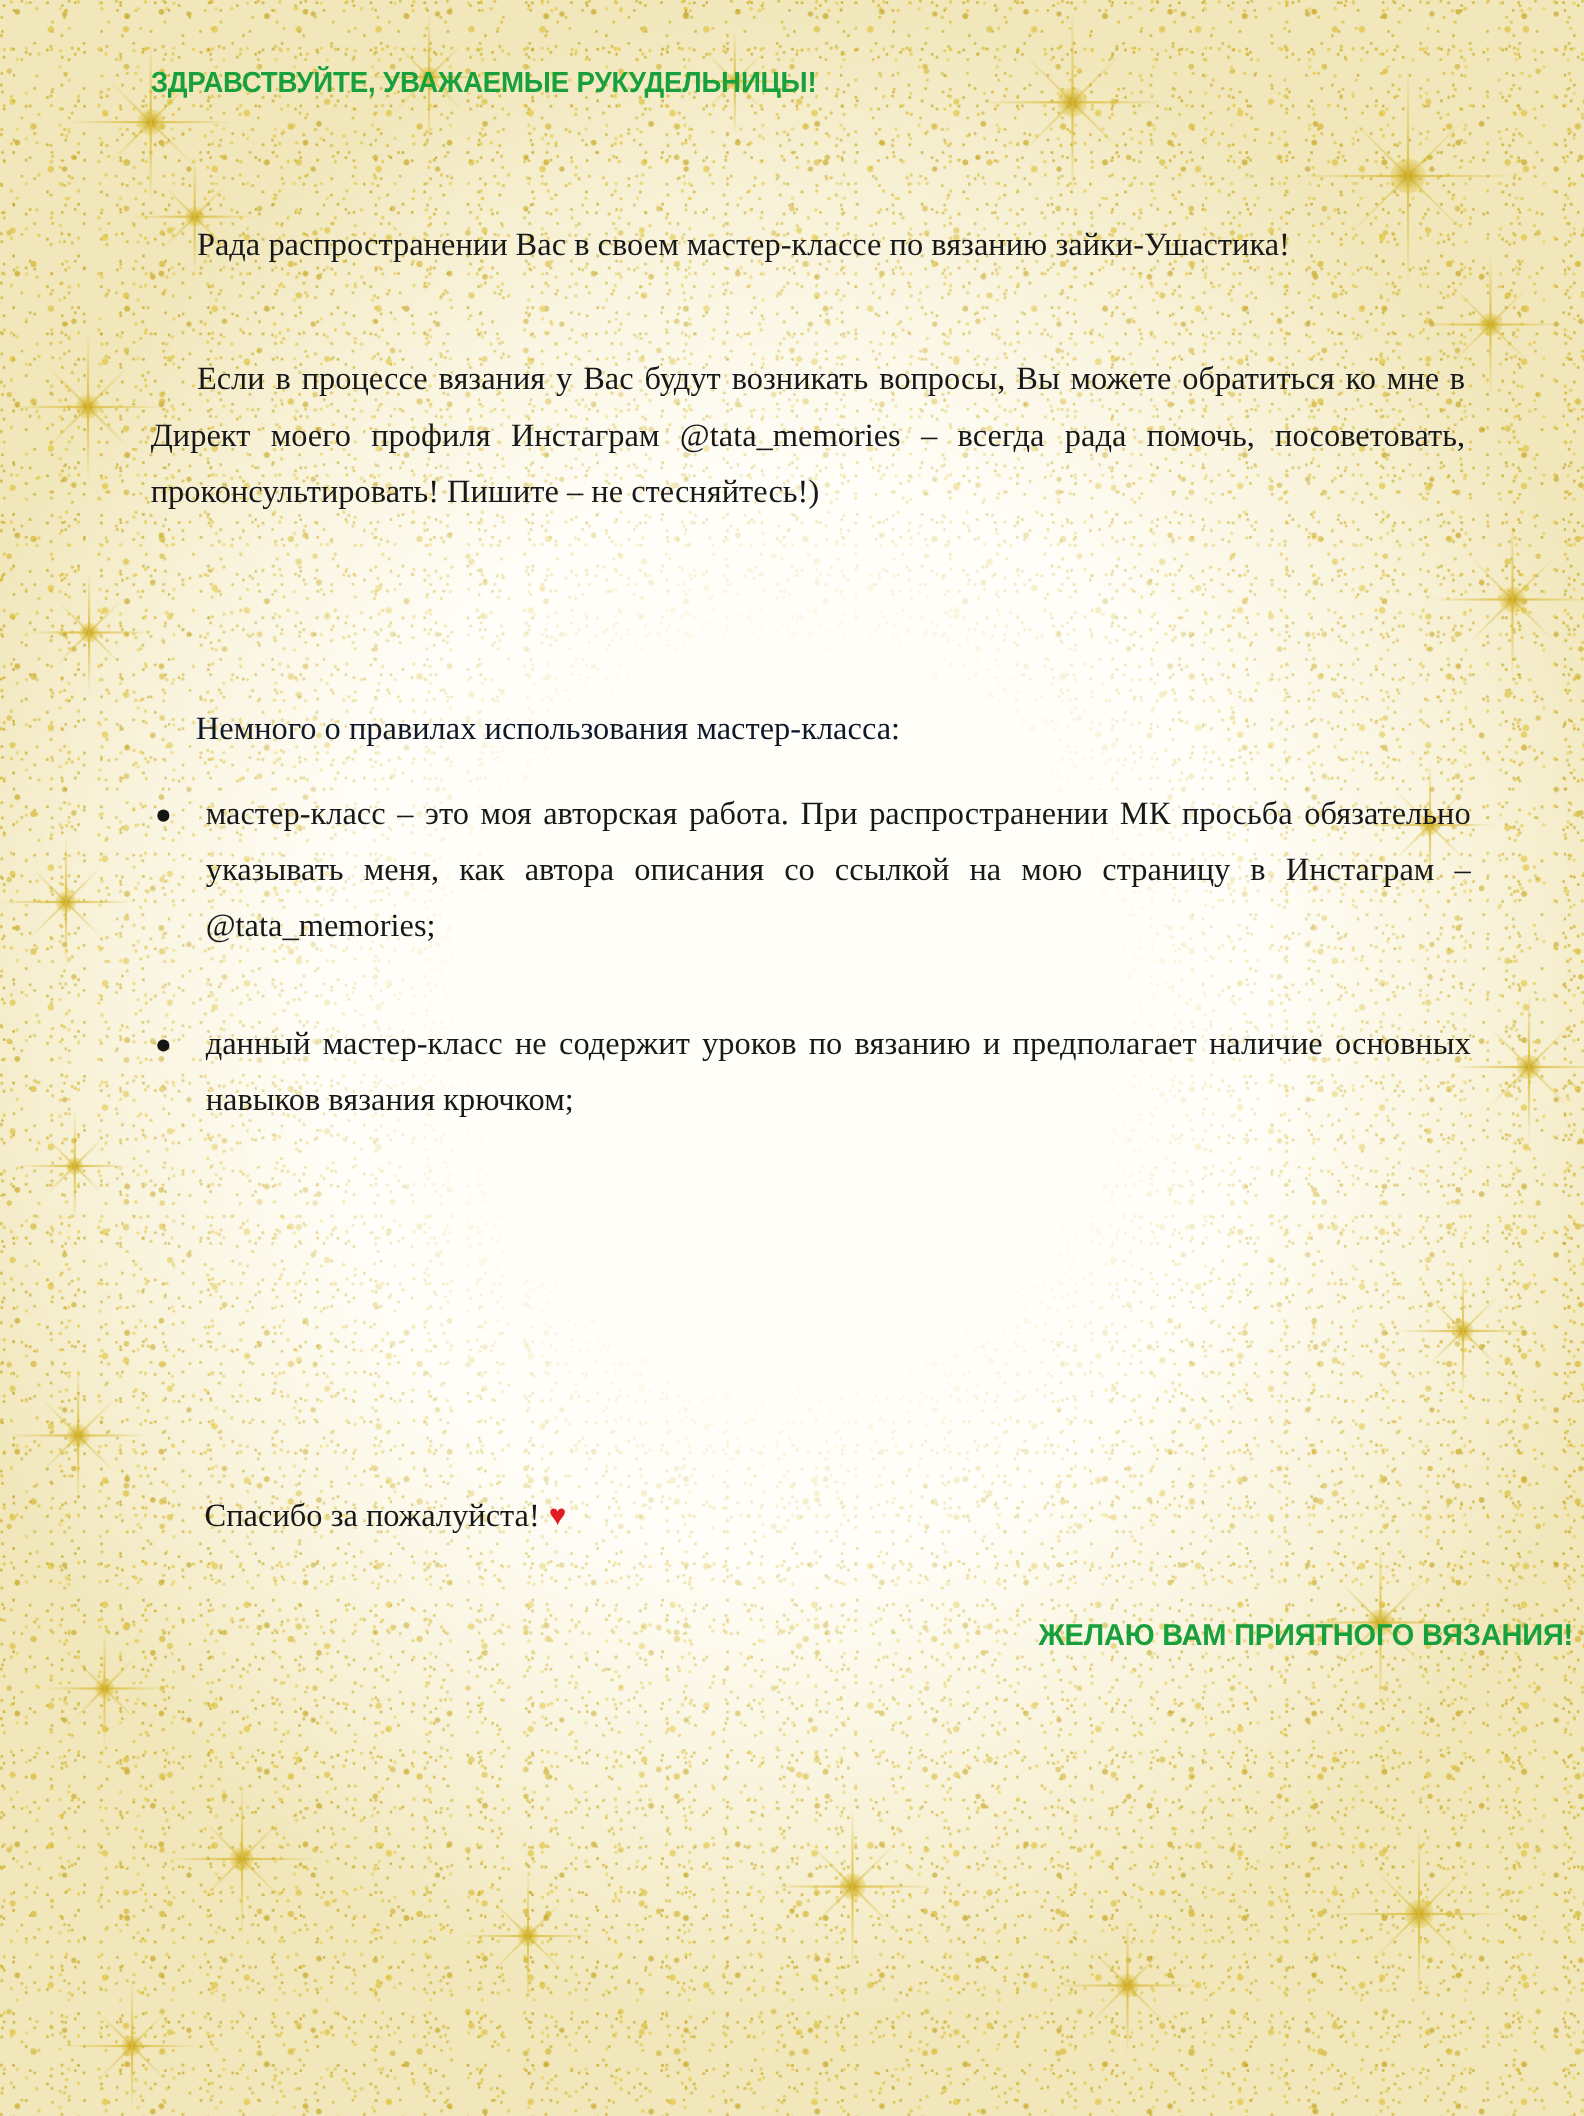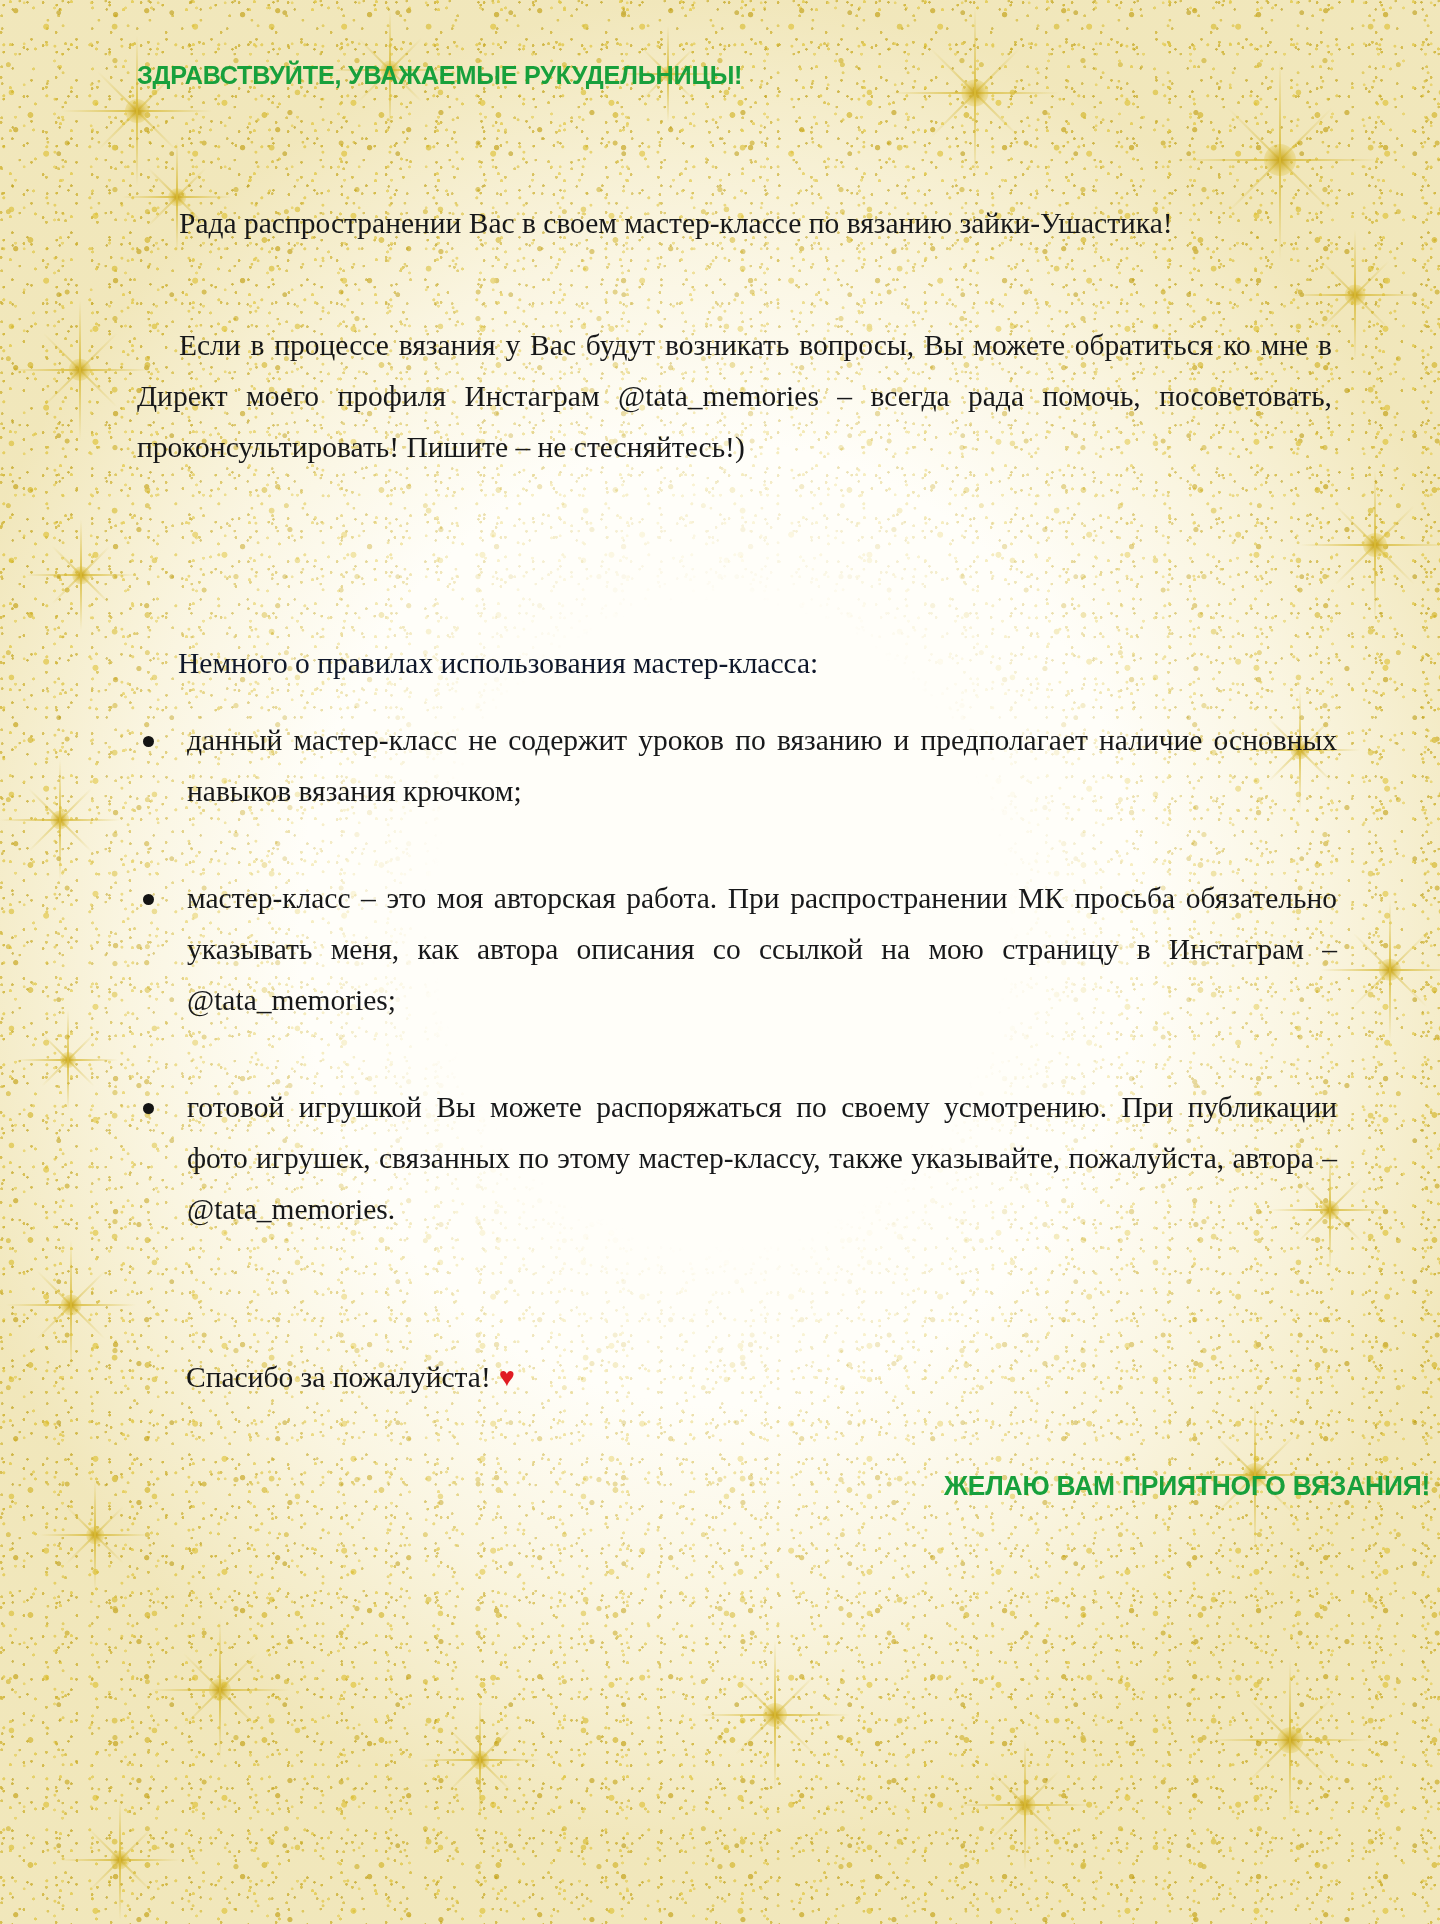--- a/index.html
+++ b/index.html
@@ -395,29 +395,25 @@
 
     <div class="p-block p1 body-text p-indent">Рада распространении Вас в своем мастер-классе по вязанию зайки-Ушастика!</div>
 
     <div class="p-block p2 body-text p-indent">Если в процессе вязания у Вас будут возникать вопросы, Вы можете обратиться ко мне в Директ моего профиля Инстаграм @tata_memories – всегда рада помочь, посоветовать, проконсультировать! Пишите – не стесняйтесь!)</div>
 
     <div class="rules-intro">Немного о правилах использования мастер-класса:</div>
 
     <ul class="bullets">
       <li>
         <span class="bullet-dot"></span>
-        <span>данный мастер-класс не содержит уроков по вязанию и предполагает наличие основных навыков вязания крючком;</span>
-      </li>
-      <li>
-        <span class="bullet-dot"></span>
         <span>мастер-класс – это моя авторская работа. При распространении МК просьба обязательно указывать меня, как автора описания со ссылкой на мою страницу в Инстаграм – @tata_memories;</span>
       </li>
       <li>
         <span class="bullet-dot"></span>
-        <span>готовой игрушкой Вы можете распоряжаться по своему усмотрению. При публикации фото игрушек, связанных по этому мастер-классу, также указывайте, пожалуйста, автора – @tata_memories.</span>
+        <span>данный мастер-класс не содержит уроков по вязанию и предполагает наличие основных навыков вязания крючком;</span>
       </li>
     </ul>
 
     <div class="thanks">
       <span>Спасибо за пожалуйста!</span><span class="heart">♥</span>
     </div>
 
     <div class="h-bottom heading-green">
       <span>ЖЕЛАЮ ВАМ ПРИЯТНОГО ВЯЗАНИЯ!</span>
     </div>

